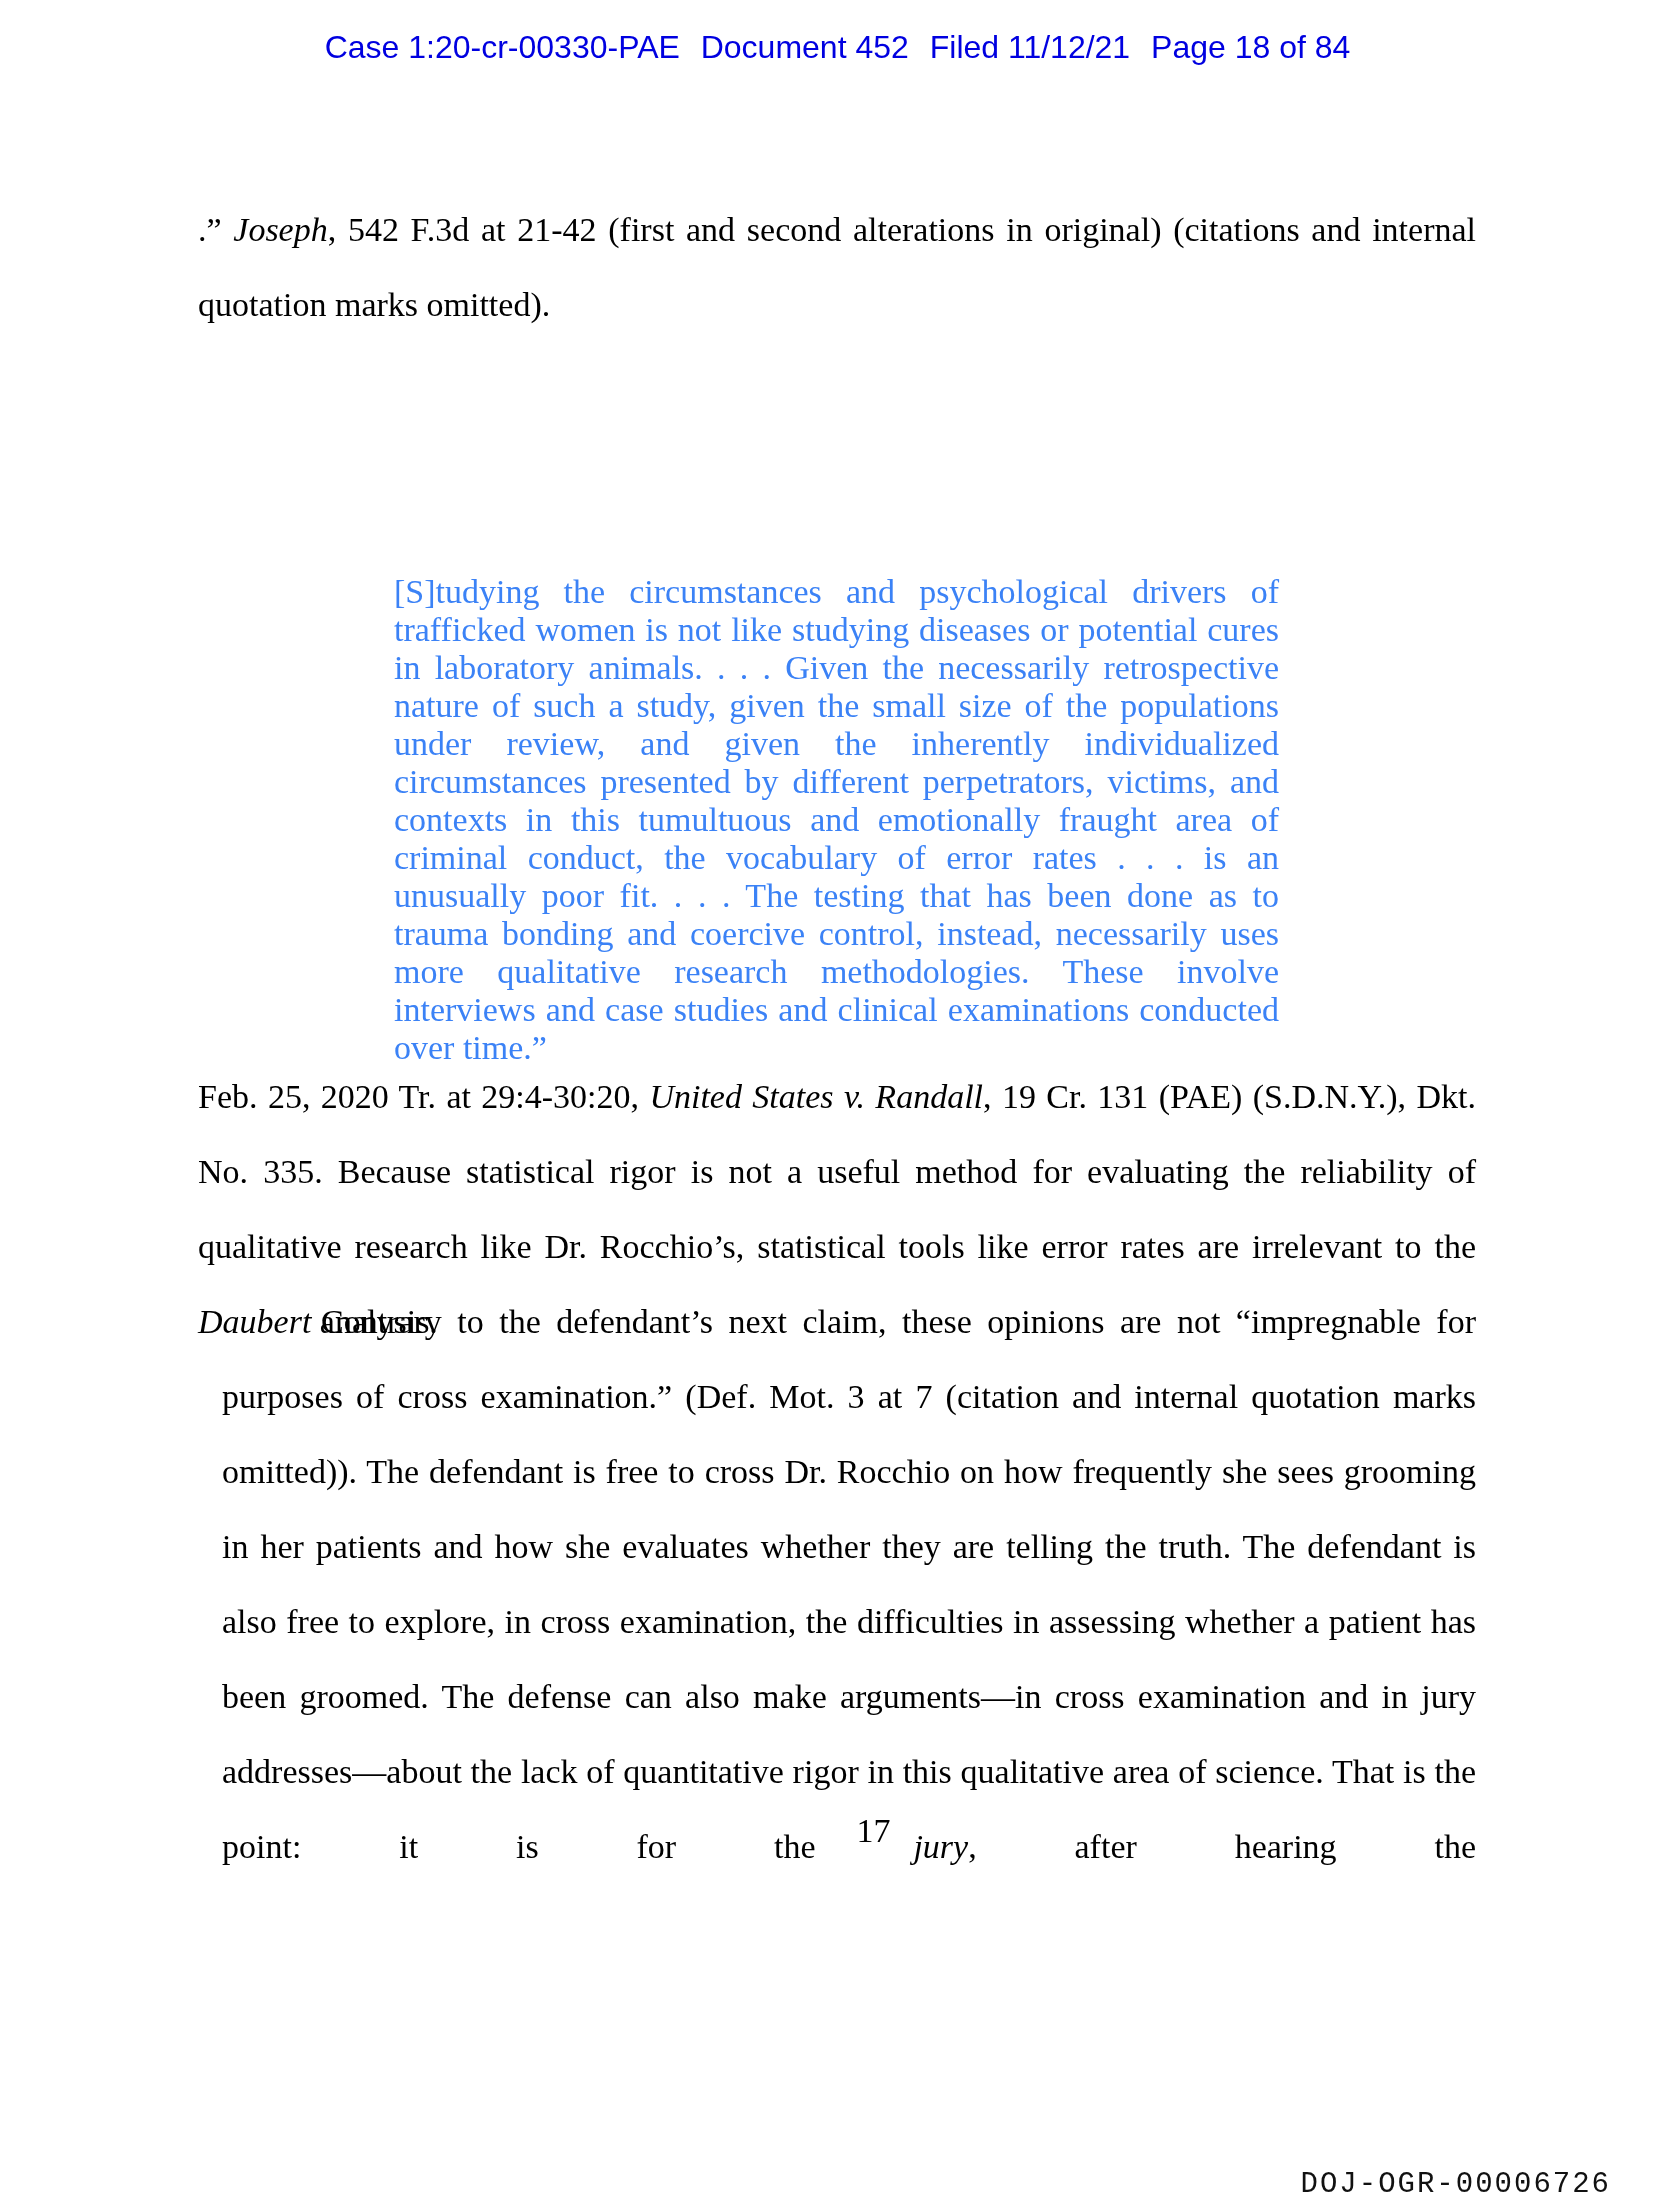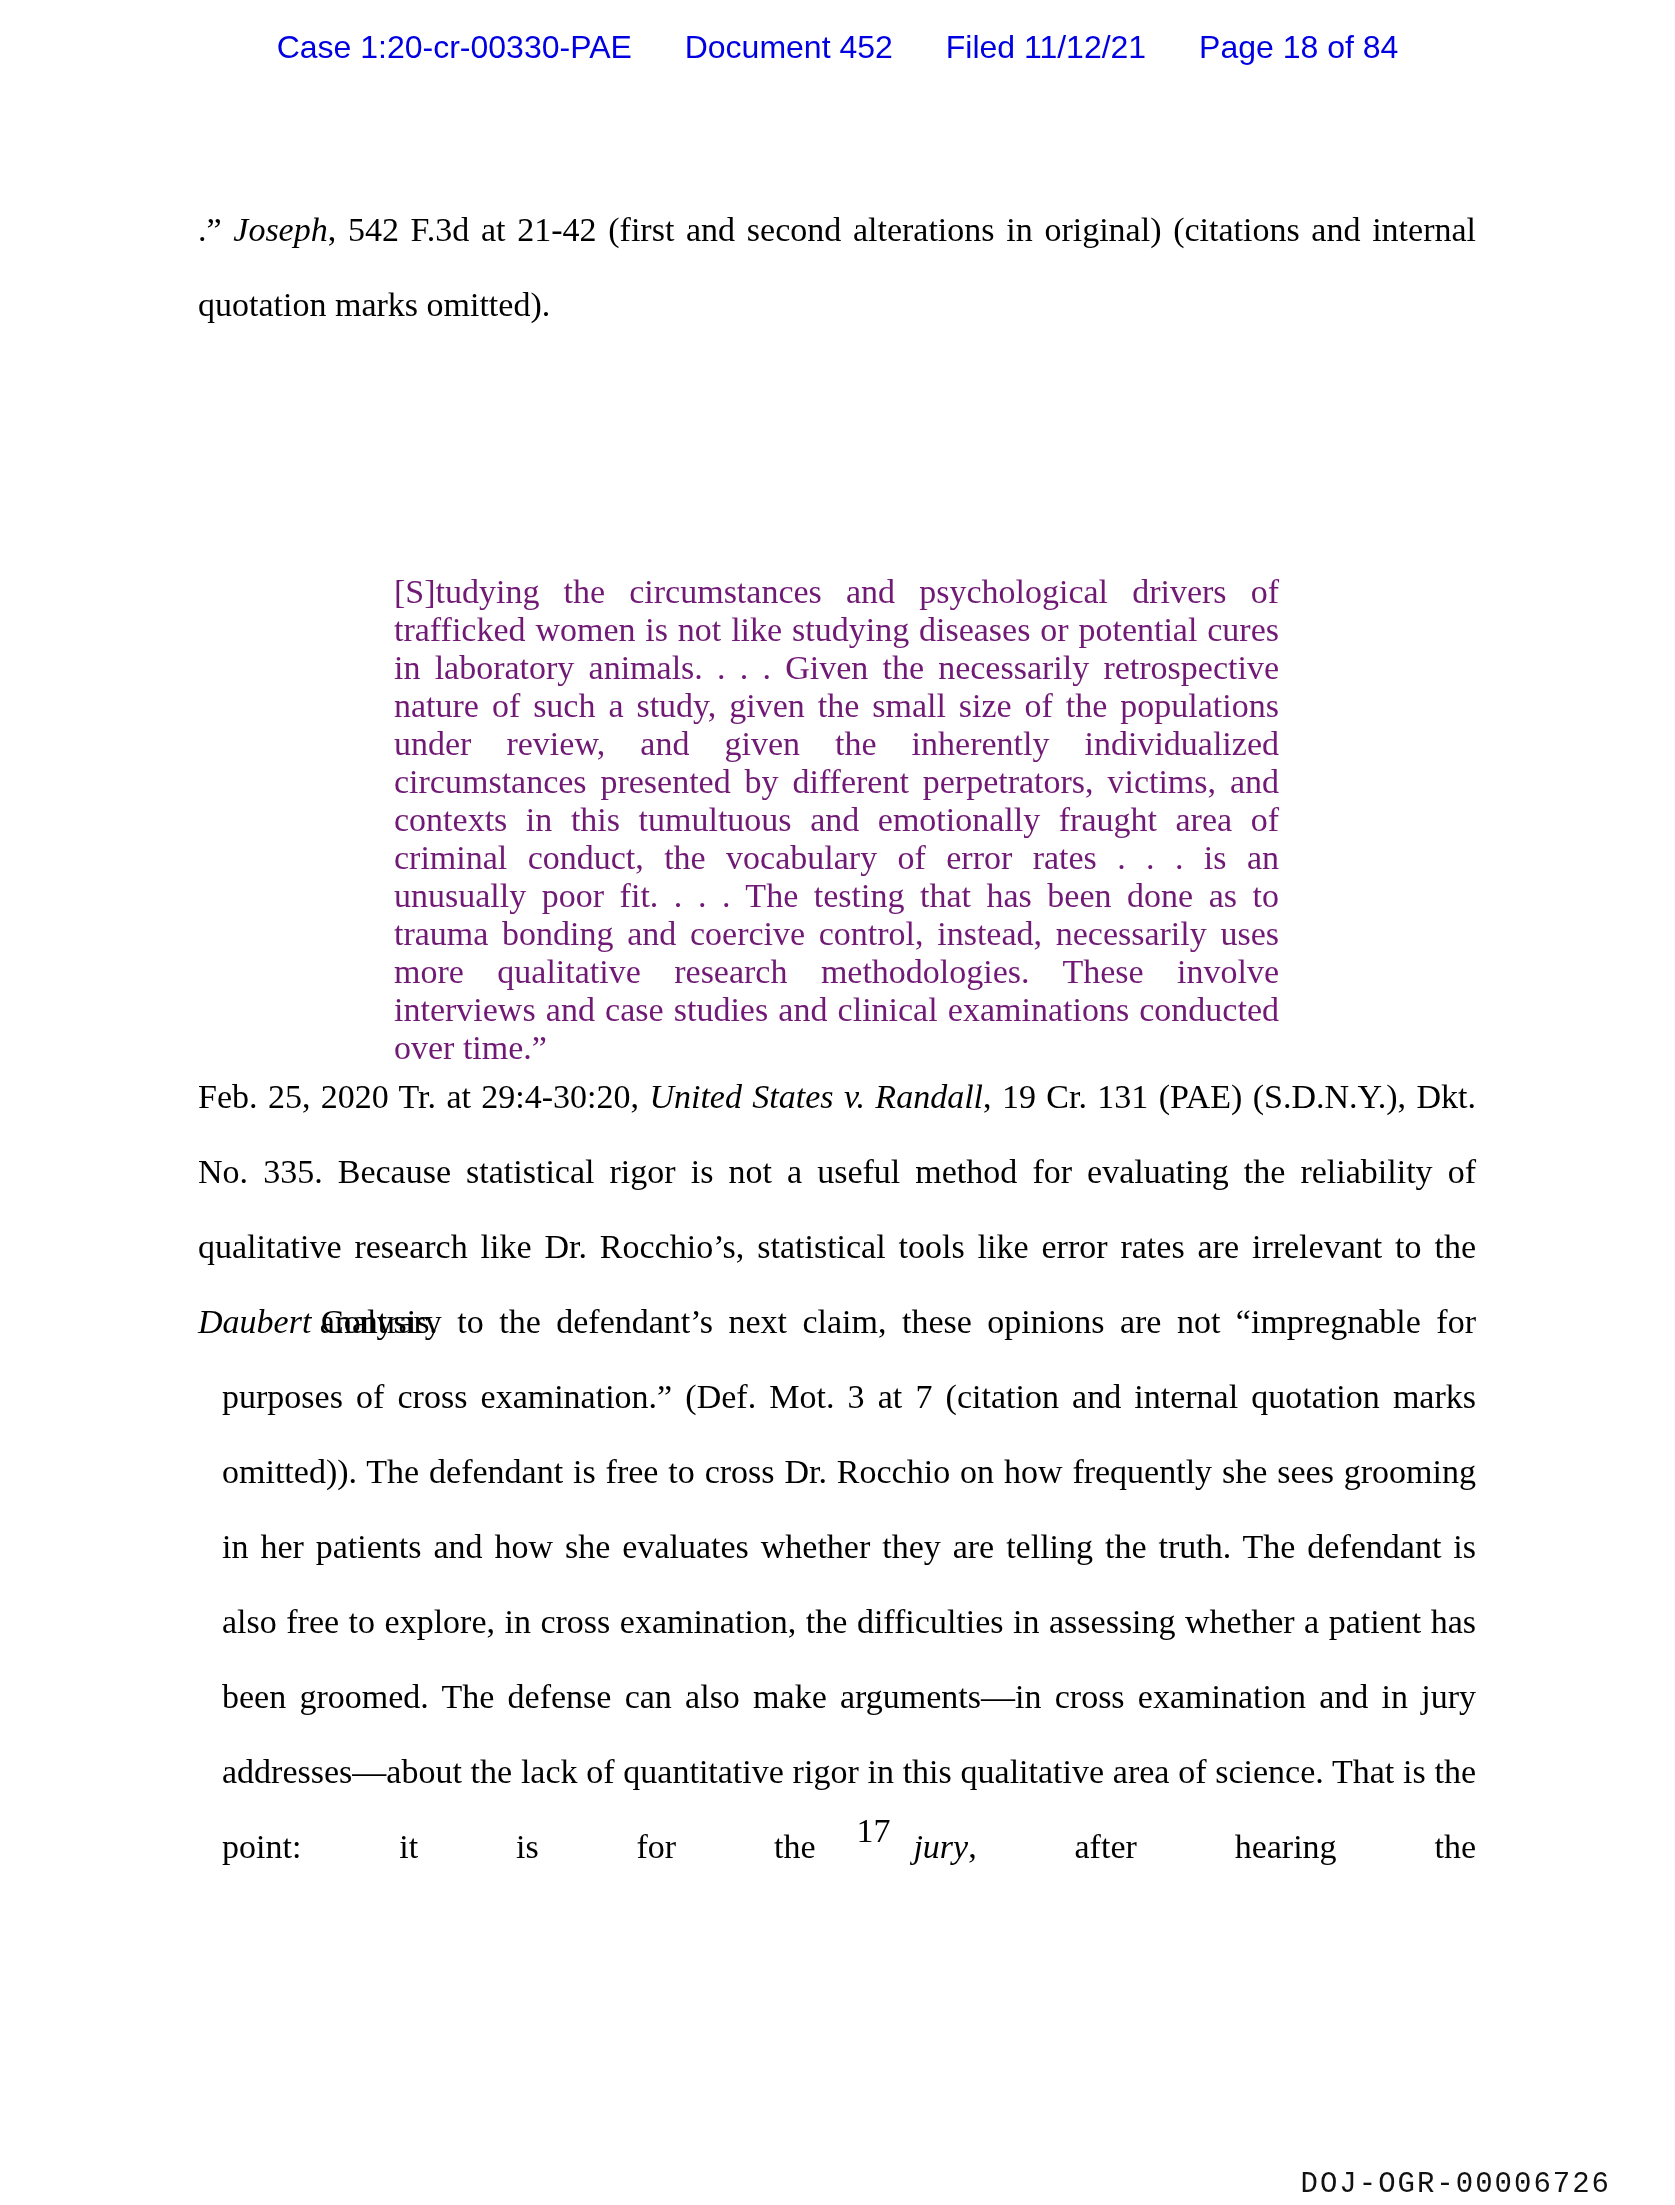--- a/index.html
+++ b/index.html
@@ -5,37 +5,37 @@
   html, body { margin: 0; padding: 0; background: #ffffff; }
   body { width: 1675px; height: 2205px; position: relative; overflow: hidden; }
   .page { position: absolute; left: 0; top: 0; width: 1675px; height: 2205px; background: #fff; }
 
   .ecf-header {
     position: absolute; top: 29px; left: 0; width: 1675px;
     text-align: center;
     font-family: "Liberation Sans", sans-serif;
     font-size: 32px; color: #0000e0; white-space: nowrap;
   }
-  .ecf-header span { display: inline-block; margin: 0 22px; }
+  .ecf-header span { display: inline-block; margin: 0 6px; }
 
   .body-text {
     position: absolute; left: 198px; width: 1278px;
     font-family: "Liberation Serif", serif;
     font-size: 34px; color: #000; line-height: 75px;
     text-align: justify;
   }
   .body-text p { margin: 0; }
   .indent { text-indent: 99px; }
   .body-text .last { text-align-last: justify; margin-left: 24px; }
   .body-text .no-last { text-align-last: left; }
 
   .block-quote {
     position: absolute; left: 394px; width: 885px; top: 573px;
     font-family: "Liberation Serif", serif;
-    font-size: 34px; color: #701a75; line-height: 38px;
+    font-size: 34px; color: #3b82f6; line-height: 38px;
     text-align: justify;
   }
 
   .page-number {
     position: absolute; top: 1812px; left: 0; width: 1675px; text-align: center;
     font-family: "Liberation Serif", serif; font-size: 34px; color: #000; padding-left: 36px;
   }
   .bates {
     position: absolute; top: 2168px; right: 64px;
     font-family: "Liberation Mono", monospace; font-size: 29px; color: #111;

